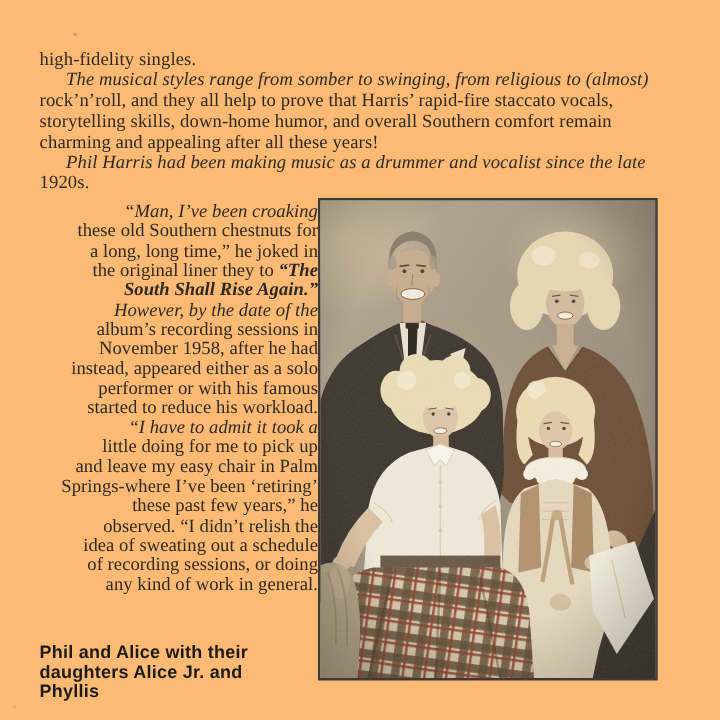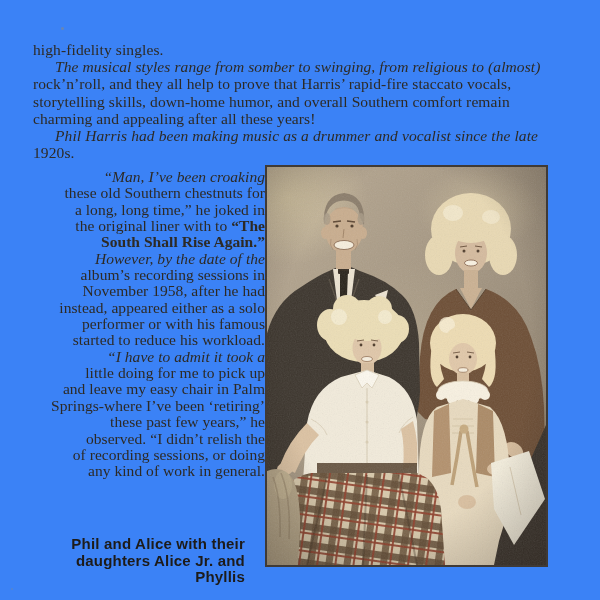--- a/index.html
+++ b/index.html
@@ -1,42 +1,42 @@
 <!DOCTYPE html>
 <html><head>
 <meta charset="utf-8">
 <style>
   html,body{margin:0;padding:0;}
   body{width:600px;height:600px;background:#ffffff;}
   .sheet{
     position:relative;width:600px;height:600px;overflow:hidden;
-    background:#3b82f6;color:#2d2a25;
+    background:#fdba74;color:#2d2a25;
     font-family:"Liberation Serif", serif;
   }
   .speck{position:absolute;border-radius:50%;background:#8d8a82;}
   .speck.s1{left:61px;top:27px;width:3px;height:3px;opacity:.55;}
   .speck.s2{left:11px;top:588px;width:2px;height:2px;opacity:.35;}
   .intro{
     position:absolute;left:33px;top:41px;width:543px;
     font-size:15.5px;line-height:17.2px;letter-spacing:.1px;
   }
   .column{
     position:absolute;left:33px;top:169px;width:232px;
     font-size:15.5px;line-height:16.35px;letter-spacing:.05px;text-align:right;
   }
   .line{white-space:nowrap;}
   .line.ind{text-indent:22px;font-style:italic;}
-  .em{font-weight:bold;}
+  .em{font-weight:bold;font-style:italic;}
   .photo{
     position:absolute;left:265px;top:165px;width:279px;height:398px;margin:0;
     border:2px solid #3f3a36;background:#a39683;box-sizing:content-box;
   }
   .photo svg{display:block;width:279px;height:398px;}
   .caption{
-    position:absolute;left:33px;top:536px;width:212px;text-align:right;
+    position:absolute;left:33px;top:536px;width:212px;
     font-family:"Liberation Sans", sans-serif;font-weight:bold;
     font-size:15px;line-height:16.5px;color:#1d1b19;letter-spacing:.2px;
   }
 </style>
 </head>
 <body>
 
 <div class="sheet">
 
   <div class="speck s1"></div>
@@ -49,34 +49,35 @@
       <div class="line"><span>storytelling skills, down-home humor, and overall Southern comfort remain</span></div>
       <div class="line"><span>charming and appealing after all these years!</span></div>
       <div class="line ind"><span>Phil Harris had been making music as a drummer and vocalist since the late</span></div>
       <div class="line"><span>1920s.</span></div>
     </div>
 
   <div class="column">
       <div class="line ind"><span>“Man, I’ve been croaking</span></div>
       <div class="line"><span>these old Southern chestnuts for</span></div>
       <div class="line"><span>a long, long time,” he joked in</span></div>
-      <div class="line"><span>the original liner with to </span><span class="em">“The</span></div>
+      <div class="line"><span>the original liner they to </span><span class="em">“The</span></div>
       <div class="line"><span class="em">South Shall Rise Again.”</span></div>
       <div class="line ind"><span>However, by the date of the</span></div>
       <div class="line"><span>album’s recording sessions in</span></div>
       <div class="line"><span>November 1958, after he had</span></div>
       <div class="line"><span>instead, appeared either as a solo</span></div>
       <div class="line"><span>performer or with his famous</span></div>
       <div class="line"><span>started to reduce his workload.</span></div>
       <div class="line ind"><span>“I have to admit it took a</span></div>
       <div class="line"><span>little doing for me to pick up</span></div>
       <div class="line"><span>and leave my easy chair in Palm</span></div>
       <div class="line"><span>Springs-where I’ve been ‘retiring’</span></div>
       <div class="line"><span>these past few years,” he</span></div>
       <div class="line"><span>observed. “I didn’t relish the</span></div>
+      <div class="line"><span>idea of sweating out a schedule</span></div>
       <div class="line"><span>of recording sessions, or doing</span></div>
       <div class="line"><span>any kind of work in general.</span></div>
     </div>
 
   <figure class="photo" aria-label="Phil and Alice with their daughters Alice Jr. and Phyllis">
     <svg viewBox="0 0 279 398" preserveAspectRatio="none">
       <defs>
         <linearGradient id="gBg" x1="0" y1="0" x2="1" y2="1">
           <stop offset="0" stop-color="#b9aa93"></stop>
           <stop offset="0.55" stop-color="#a0927e"></stop>

